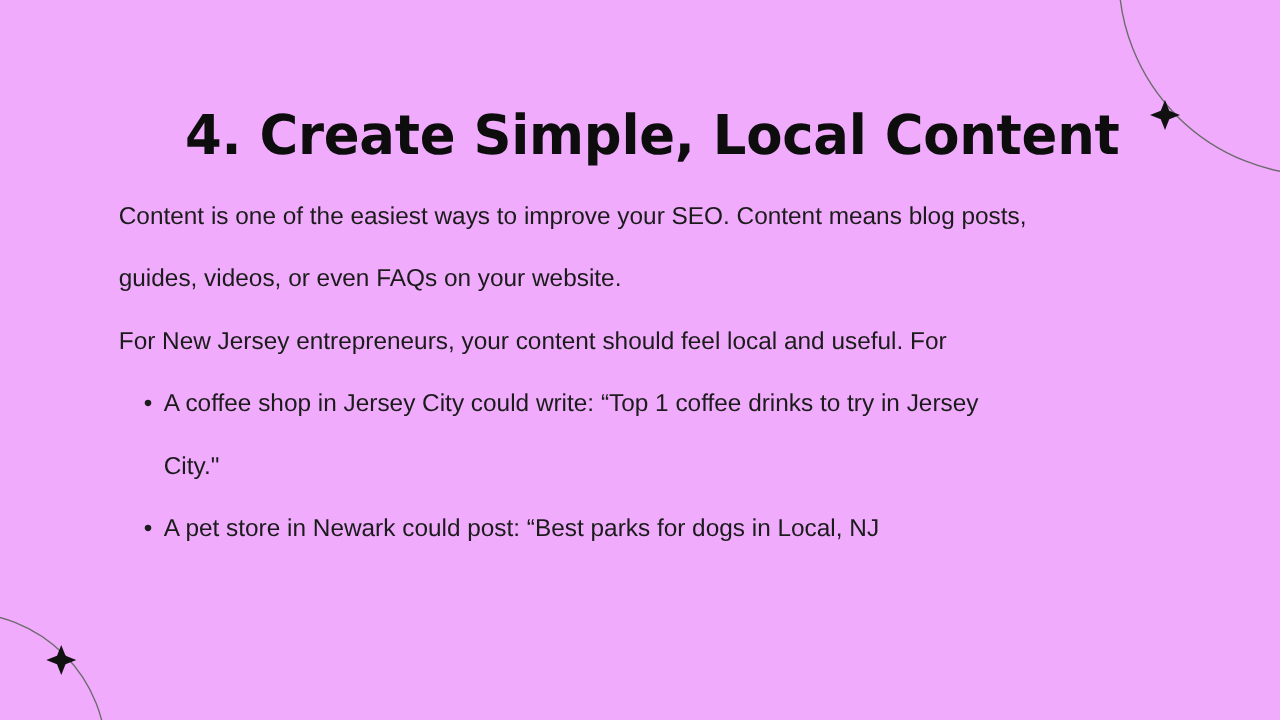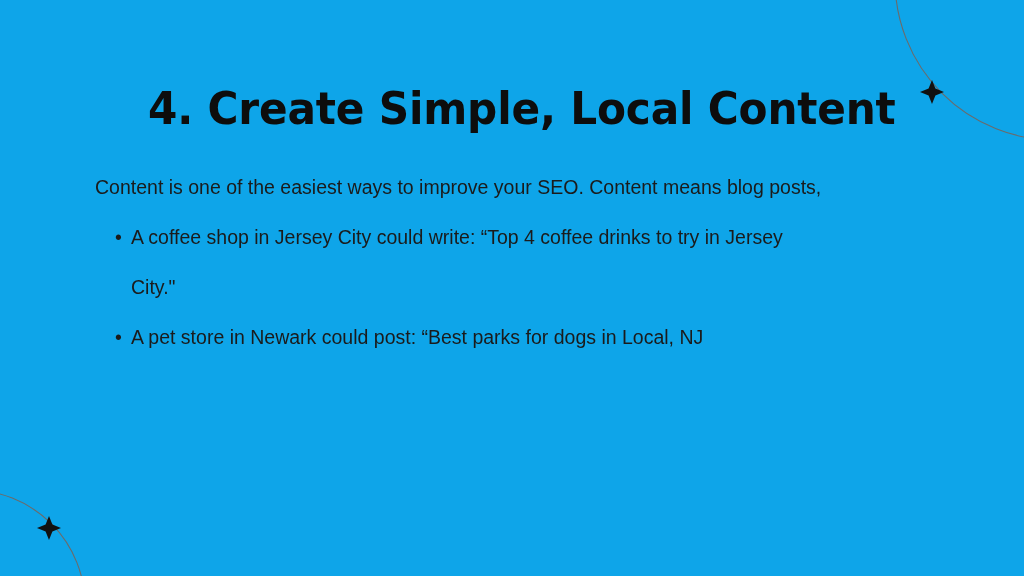--- a/index.html
+++ b/index.html
@@ -7,21 +7,21 @@
     padding: 0;
     background: #ffffff;
   }
   body {
     font-family: "Liberation Sans", sans-serif;
   }
   #slide {
     position: relative;
     width: 1024px;
     height: 576px;
-    background: #0ea5e9;
+    background: #f0abfc;
     overflow: hidden;
   }
 
   
   .deco-layer {
     position: absolute;
     left: 0;
     top: 0;
     width: 1024px;
     height: 576px;
@@ -42,21 +42,21 @@
     line-height: 1.1;
     white-space: nowrap;
     transform: scaleX(0.96);
     transform-origin: left top;
   }
 
   
   #body-block {
     position: absolute;
     left: 95px;
-    top: 162px;
+    top: 148px;
     width: 890px;
     color: #1b1b1b;
     font-size: 19.5px;
     line-height: 50px;
   }
 
   .para {
     margin: 0;
     font-size: 19.5px;
     line-height: 50px;
@@ -102,25 +102,27 @@
     <path d="M932 80 L935.4 88.6 L944 92 L935.4 95.4 L932 104 L928.6 95.4 L920 92 L928.6 88.6 Z" fill="#111111"></path>
 
     <path d="M49 516 L52.4 524.6 L61 528 L52.4 531.4 L49 540 L45.6 531.4 L37 528 L45.6 524.6 Z" fill="#111111"></path>
   </svg>
 
   <h1 id="title">4. Create Simple, Local Content</h1>
 
   <div id="body-block">
 
     <p class="para">Content is one of the easiest ways to improve your SEO. Content means blog posts,</p>
+    <p class="para">guides, videos, or even FAQs on your website.</p>
+    <p class="para">For New Jersey entrepreneurs, your content should feel local and useful. For</p>
 
     <ul class="bullets">
       <li>
         <span class="bullet-dot">•</span>
-        <span class="bullet-text">A coffee shop in Jersey City could write: “Top 4 coffee drinks to try in Jersey</span>
+        <span class="bullet-text">A coffee shop in Jersey City could write: “Top 1 coffee drinks to try in Jersey</span>
         <span class="bullet-text">City."</span>
       </li>
       <li>
         <span class="bullet-dot">•</span>
         <span class="bullet-text">A pet store in Newark could post: “Best parks for dogs in Local, NJ</span>
       </li>
     </ul>
 
   </div>
 </div>

